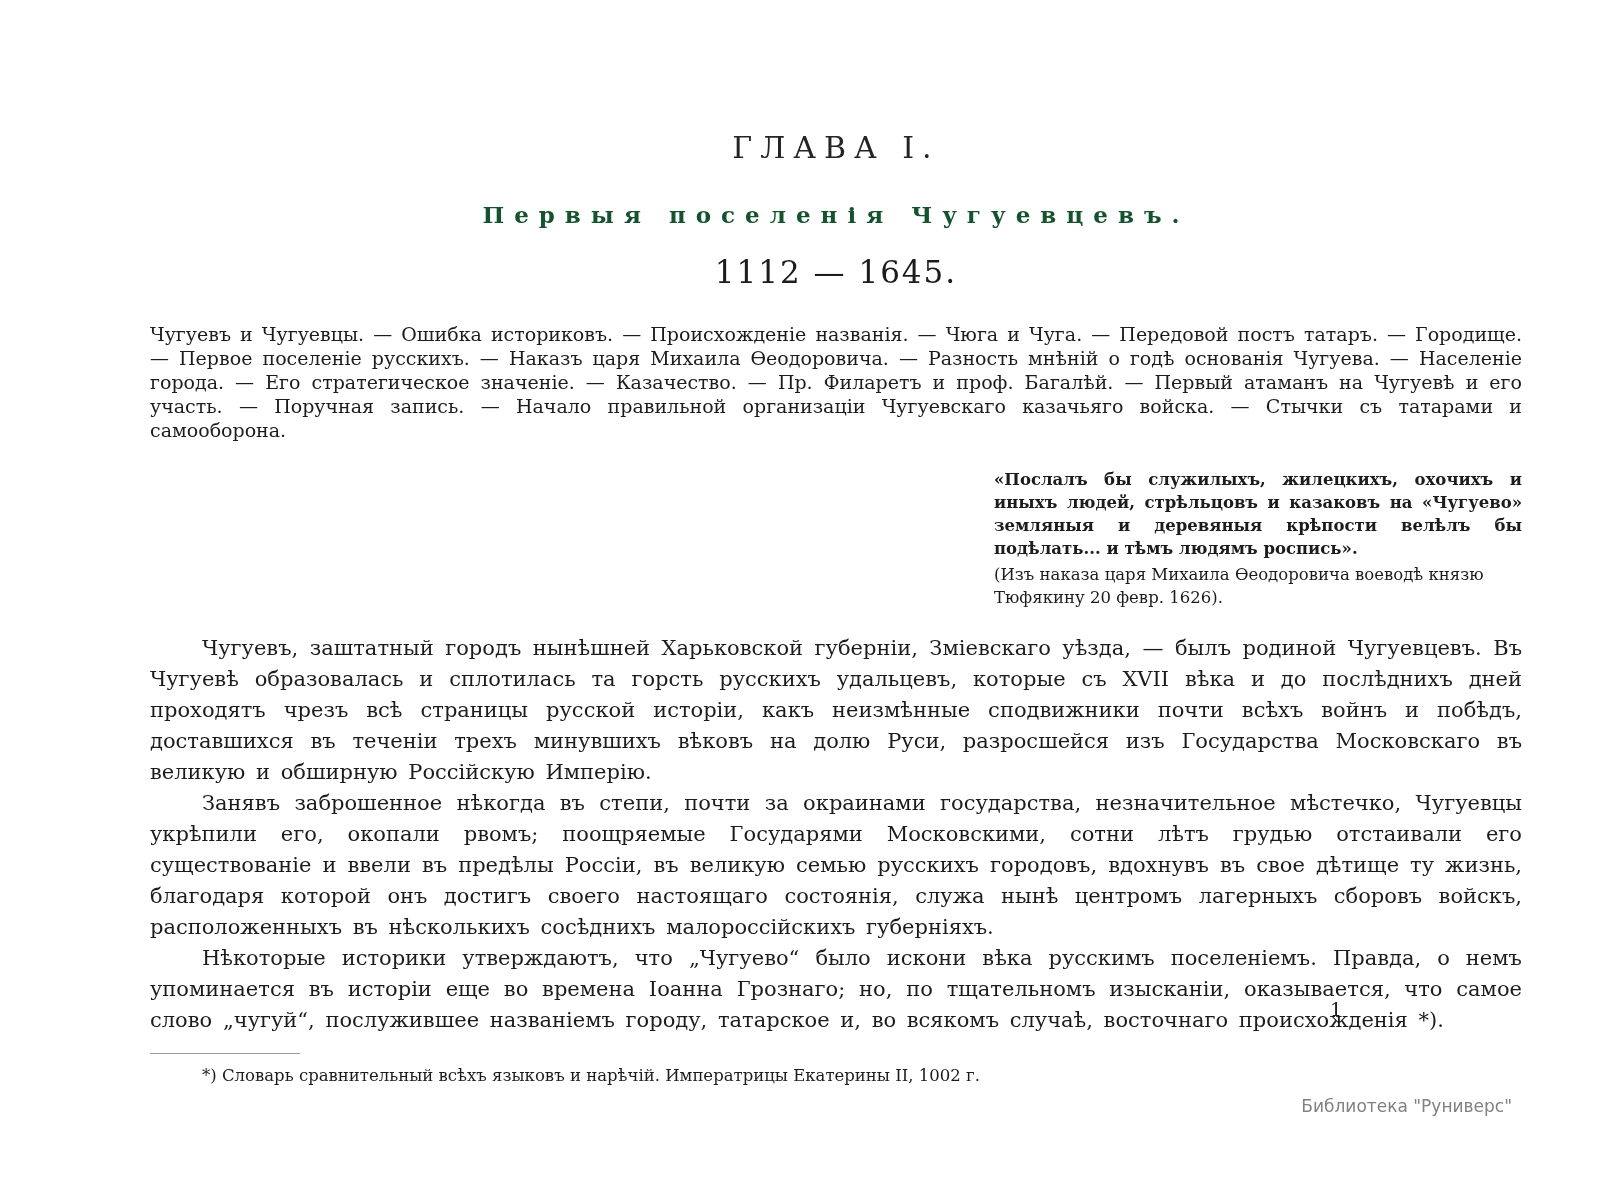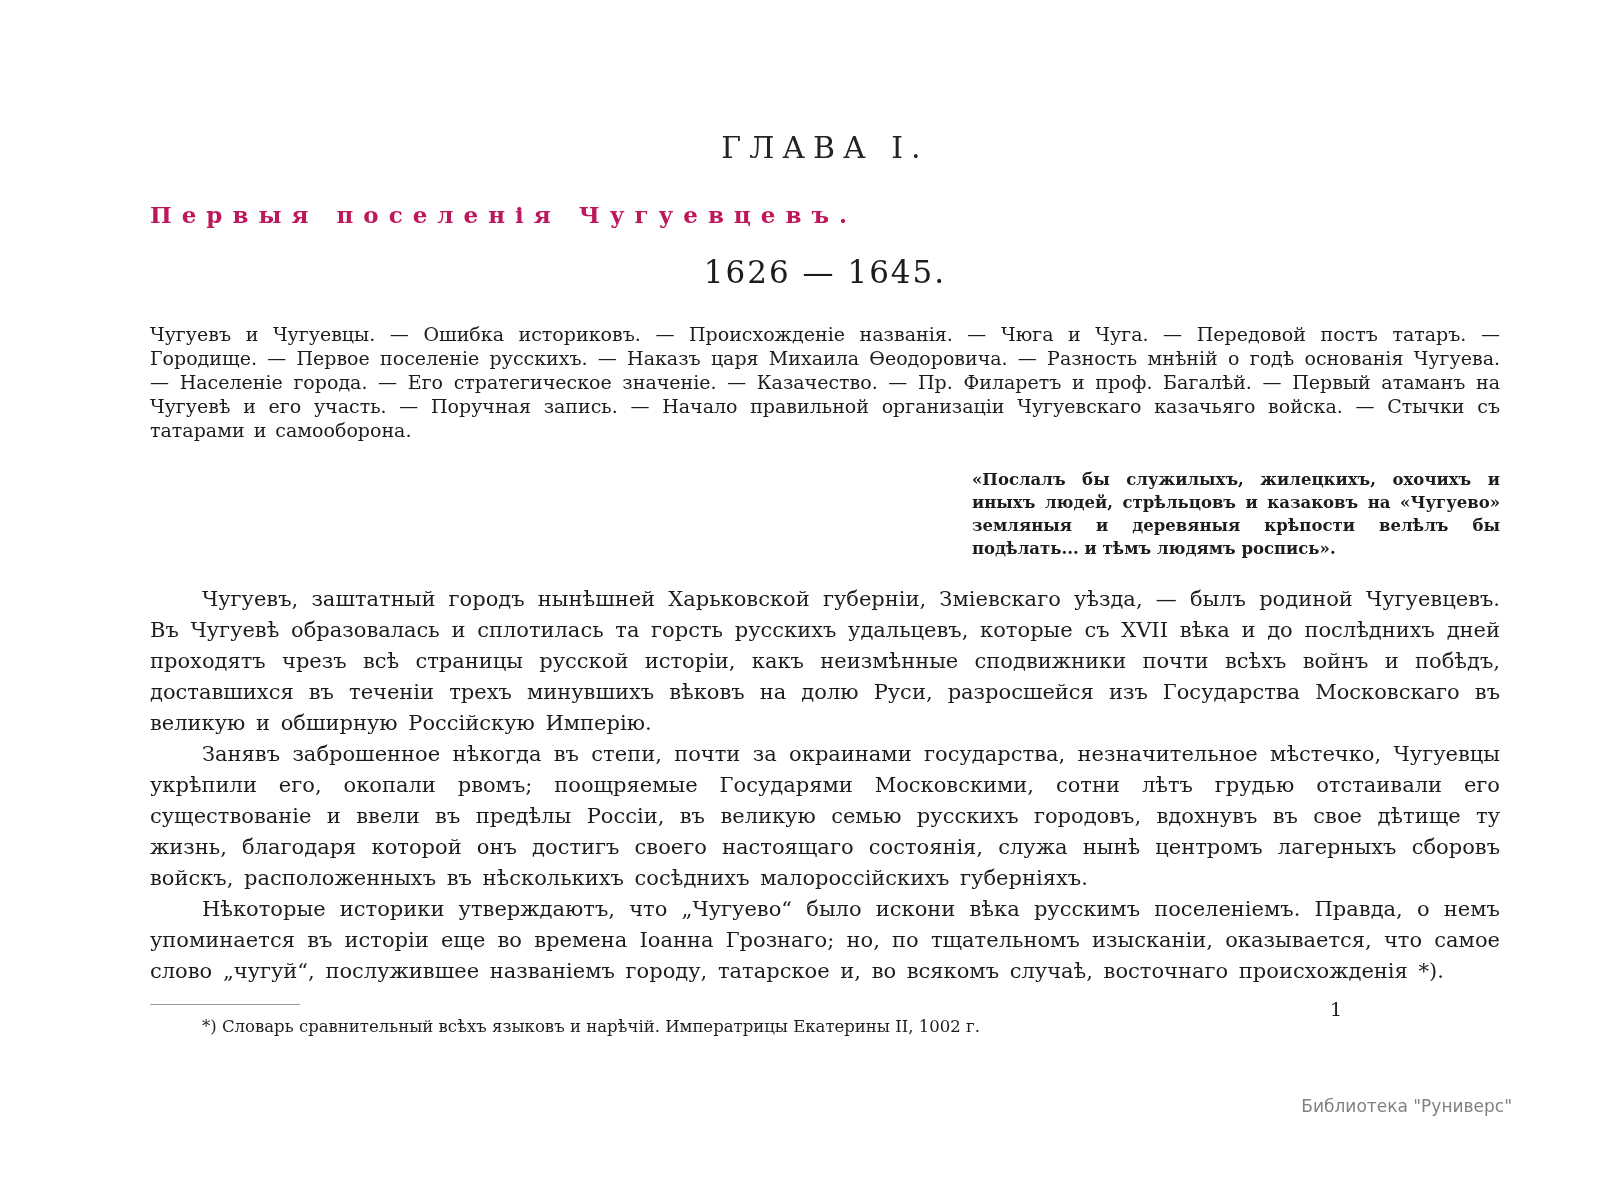--- a/index.html
+++ b/index.html
@@ -8,35 +8,36 @@
     width: 1600px;
     height: 1186px;
     position: relative;
     overflow: hidden;
     font-family: "DejaVu Serif", serif;
     color: #1c1c1c;
   }
   .page {
     position: absolute;
     inset: 0;
-    padding: 130px 100px 0 150px;
+    padding: 130px 78px 0 150px;
     background: #ffffff;
   }
   .chapter-title {
     text-align: center;
     font-size: 30px;
     letter-spacing: 8px;
     color: #242424;
   }
   .chapter-subtitle {
+    text-align: center;
     font-size: 23px;
     font-weight: bold;
     letter-spacing: 10px;
     margin-top: 36px;
-    color: #be185d;
+    color: #14532d;
   }
   .chapter-dates {
     text-align: center;
     font-size: 31px;
     letter-spacing: 2px;
     margin-top: 26px;
   }
   .summary {
     margin-top: 32px;
     font-size: 19px;
@@ -100,26 +101,27 @@
 </style>
 </head>
 <body>
 
 <div class="page">
 
   <div class="chapter-title">ГЛАВА I.</div>
 
   <div class="chapter-subtitle">Первыя поселенія Чугуевцевъ.</div>
 
-  <div class="chapter-dates">1626 — 1645.</div>
+  <div class="chapter-dates">1112 — 1645.</div>
 
   <p class="summary">Чугуевъ и Чугуевцы. — Ошибка историковъ. — Происхожденіе названія. — Чюга и Чуга. — Передовой постъ татаръ. — Городище. — Первое поселеніе русскихъ. — Наказъ царя Михаила Ѳеодоровича. — Разность мнѣній о годѣ основанія Чугуева. — Населеніе города. — Его стратегическое значеніе. — Казачество. — Пр. Филаретъ и проф. Багалѣй. — Первый атаманъ на Чугуевѣ и его участь. — Поручная запись. — Начало правильной организаціи Чугуевскаго казачьяго войска. — Стычки съ татарами и самооборона.</p>
 
   <div class="epigraph">
     <p class="epigraph-quote">«Послалъ бы служилыхъ, жилецкихъ, охочихъ и иныхъ людей, стрѣльцовъ и казаковъ на «Чугуево» земляныя и деревяныя крѣпости велѣлъ бы подѣлать... и тѣмъ людямъ роспись».</p>
+    <p class="epigraph-attr">(Изъ наказа царя Михаила Ѳеодоровича воеводѣ князю Тюфякину 20 февр. 1626).</p>
   </div>
 
   <div class="body-text">
     <p>Чугуевъ, заштатный городъ нынѣшней Харьковской губерніи, Зміевскаго уѣзда, — былъ родиной Чугуевцевъ. Въ Чугуевѣ образовалась и сплотилась та горсть русскихъ удальцевъ, которые съ XVII вѣка и до послѣднихъ дней проходятъ чрезъ всѣ страницы русской исторіи, какъ неизмѣнные сподвижники почти всѣхъ войнъ и побѣдъ, доставшихся въ теченіи трехъ минувшихъ вѣковъ на долю Руси, разросшейся изъ Государства Московскаго въ великую и обширную Россійскую Имперію.</p>
     <p>Занявъ заброшенное нѣкогда въ степи, почти за окраинами государства, незначительное мѣстечко, Чугуевцы укрѣпили его, окопали рвомъ; поощряемые Государями Московскими, сотни лѣтъ грудью отстаивали его существованіе и ввели въ предѣлы Россіи, въ великую семью русскихъ городовъ, вдохнувъ въ свое дѣтище ту жизнь, благодаря которой онъ достигъ своего настоящаго состоянія, служа нынѣ центромъ лагерныхъ сборовъ войскъ, расположенныхъ въ нѣсколькихъ сосѣднихъ малороссійскихъ губерніяхъ.</p>
     <p>Нѣкоторые историки утверждаютъ, что „Чугуево“ было искони вѣка русскимъ поселеніемъ. Правда, о немъ упоминается въ исторіи еще во времена Іоанна Грознаго; но, по тщательномъ изысканіи, оказывается, что самое слово „чугуй“, послужившее названіемъ городу, татарское и, во всякомъ случаѣ, восточнаго происхожденія *).</p>
   </div>
 
   <div class="footnote-rule"></div>
 

